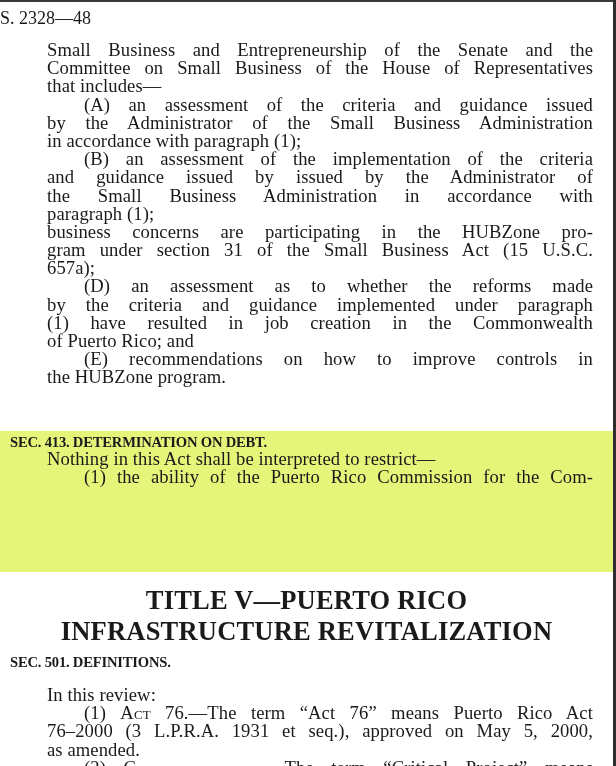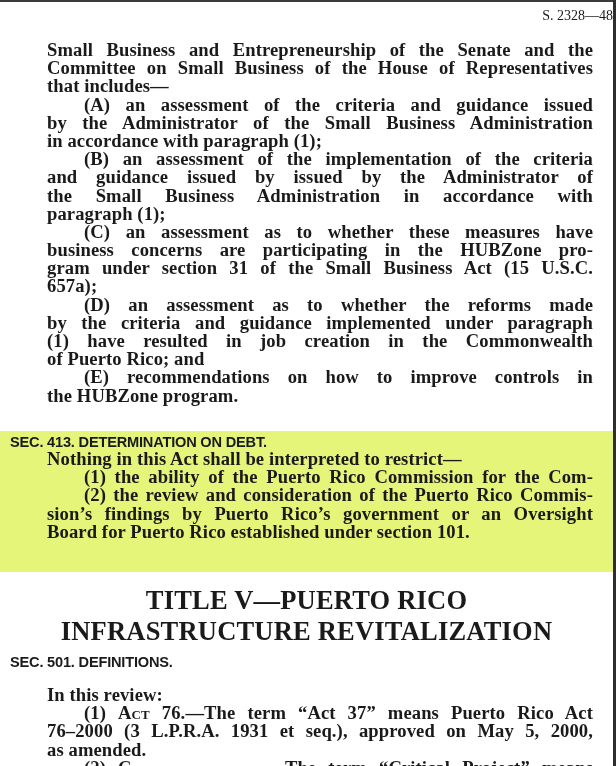--- a/index.html
+++ b/index.html
@@ -21,55 +21,55 @@
     }
     .frame-right {
       position: absolute; left: 613px; top: 0; width: 3px; height: 766px;
       background: #2e2e2e;
     }
     .page {
       position: absolute; left: 0; top: 2px; width: 613px; height: 764px;
     }
     .running-head {
       position: absolute; left: 0; top: 6px; width: 613px;
-      text-align: right;
+      text-align: left;
       font-family: "Liberation Serif", serif;
-      font-size: 14px;
+      font-size: 18px;
     }
     .body-text {
       font-family: "Liberation Serif", serif;
       font-size: 18.6px;
       line-height: 18.2px;
       text-align: justify;
       text-align-last: justify;
       letter-spacing: 0.1px;
     }
     .block {
-      position: absolute; left: 47px; width: 546px; font-weight: bold;
+      position: absolute; left: 47px; width: 546px;
     }
     .line {
       display: block;
       white-space: nowrap;
       text-align-last: justify;
       text-align: justify;
       height: 18.2px;
     }
     .line.last {
       text-align-last: left;
     }
     .line.indent {
       padding-left: 37px;
     }
     .highlight {
       position: absolute; left: 0; top: 429px; width: 613px; height: 141px;
       background: #e4f57a;
     }
     .sec-heading {
       position: absolute; left: 10px;
-      font-family: Liberation Sans, sans-serif;
+      font-family: Liberation Serif, serif;
       font-weight: bold;
       font-size: 14.6px;
       letter-spacing: -0.2px;
       white-space: nowrap;
     }
     .title-block {
       position: absolute; left: 0; width: 613px; text-align: center;
       font-family: "Liberation Serif", serif;
       font-weight: bold;
       font-size: 26.5px;
@@ -100,21 +100,20 @@
       <span class="line">by the Administrator of the Small Business Administration</span>
       <span class="line last">in accordance with paragraph (1);</span>
     </div>
     <div>
       <span class="line indent">(B) an assessment of the implementation of the criteria</span>
       <span class="line">and guidance issued by issued by the Administrator of</span>
       <span class="line">the Small Business Administration in accordance with</span>
       <span class="line last">paragraph (1);</span>
     </div>
     <div>
-      <span class="line indent">(C) an assessment as to whether these measures have</span>
       <span class="line">business concerns are participating in the HUBZone pro-</span>
       <span class="line">gram under section 31 of the Small Business Act (15 U.S.C.</span>
       <span class="line last">657a);</span>
     </div>
     <div>
       <span class="line indent">(D) an assessment as to whether the reforms made</span>
       <span class="line">by the criteria and guidance implemented under paragraph</span>
       <span class="line">(1) have resulted in job creation in the Commonwealth</span>
       <span class="line last">of Puerto Rico; and</span>
     </div>
@@ -126,35 +125,30 @@
 
   <div class="highlight" style="background: rgb(228, 245, 122);"></div>
 
   <div class="sec-heading" style="top:432px;">SEC. 413. DETERMINATION ON DEBT.</div>
 
   <div class="block body-text" style="top:448px;">
     <span class="line indent last" style="padding-left:0;">Nothing in this Act shall be interpreted to restrict—</span>
     <div>
       <span class="line indent">(1) the ability of the Puerto Rico Commission for the Com-</span>
     </div>
-    <div>
-      <span class="line indent">(2) the review and consideration of the Puerto Rico Commis-</span>
-      <span class="line">sion’s findings by Puerto Rico’s government or an Oversight</span>
-      <span class="line last">Board for Puerto Rico established under section 101.</span>
-    </div>
   </div>
 
   <div class="title-block" style="top:583px;">
     <div>TITLE V—PUERTO RICO</div>
     <div>INFRASTRUCTURE REVITALIZATION</div>
   </div>
 
   <div class="sec-heading" style="top:652px;">SEC. 501. DEFINITIONS.</div>
 
   <div class="block body-text" style="top:684px;">
     <span class="line last">In this review:</span>
-    <span class="line indent"><span>(1)</span> <span class="smallcaps">Act 76.</span><span>—The term “Act 37” means Puerto Rico Act</span></span>
+    <span class="line indent"><span>(1)</span> <span class="smallcaps">Act 76.</span><span>—The term “Act 76” means Puerto Rico Act</span></span>
     <span class="line">76–2000 (3 L.P.R.A. 1931 et seq.), approved on May 5, 2000,</span>
     <span class="line last">as amended.</span>
     <span class="line indent"><span>(2)</span> <span class="smallcaps">Critical project.</span><span>—The term “Critical Project” means</span></span>
   </div>
 
 </div>
 
 </body></html>

